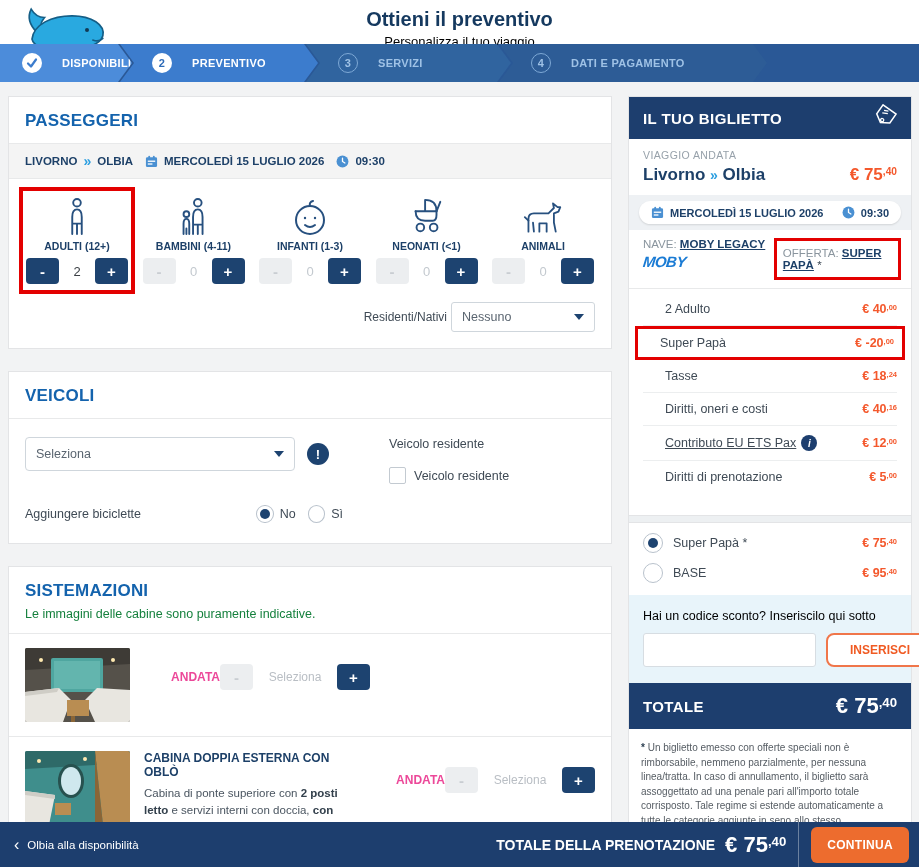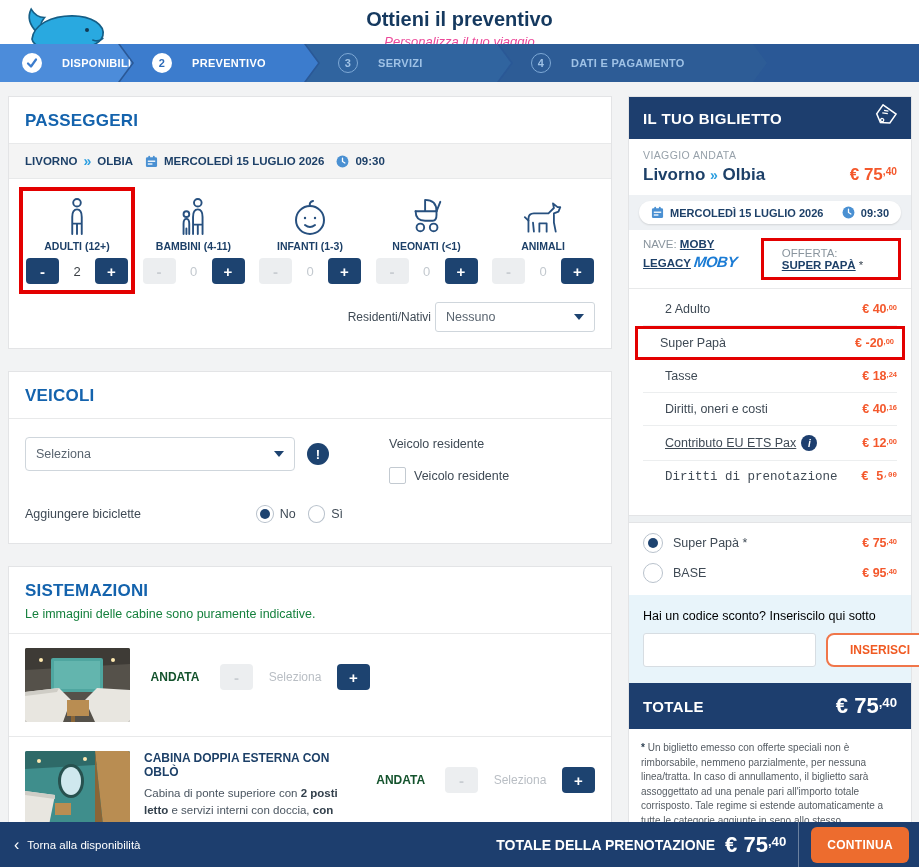--- a/index.html
+++ b/index.html
@@ -4,21 +4,21 @@
 <style>
   * { margin:0; padding:0; box-sizing:border-box; }
   html,body { width:919px; height:867px; }
   body { font-family:"Liberation Sans", sans-serif; background:#f2f3f4; position:relative; overflow:hidden; }
 
   
   .hdr { background:#fff; height:44px; position:relative; }
   .hdr .logo { position:absolute; left:12px; top:4px; }
   .hdr-titles { text-align:center; padding-top:8px; }
   .hdr-title { font-size:20px; font-weight:bold; color:#15395f; }
-  .hdr-sub { font-size:13px; color:#ec4899; margin-top:3px;font-style:italic; }
+  .hdr-sub { font-size:13px; color:#000000; margin-top:3px; }
 
   
   .steps { height:38px; background:#2a5896; display:flex; overflow:hidden; }
   .step { display:flex; align-items:center; gap:20px; height:38px; padding-left:22px; color:#fff; font-size:11px; font-weight:bold; letter-spacing:.3px; }
   .step .circ { width:20px; height:20px; border-radius:50%; background:#fff; display:flex; align-items:center; justify-content:center; font-size:11px; color:#2f6cb8; flex:0 0 auto; }
   .step.future .circ { background:transparent; border:1px solid #7ea9d6; color:#9fc2e6; }
   .step.future { color:#9fc2e6; }
   .arrow1 { clip-path:polygon(0 0,calc(100% - 14px) 0,100% 50%,calc(100% - 14px) 100%,0 100%); }
   .arrowN { clip-path:polygon(0 0,calc(100% - 14px) 0,100% 50%,calc(100% - 14px) 100%,0 100%,14px 50%); margin-left:-12px; padding-left:32px; }
   .s1 { background:#4c8cda; width:132px; }
@@ -74,21 +74,21 @@
   .acc-sub { font-size:12.5px; color:#15803d; padding:0 16px 12px; margin-top:-6px; }
   .acc-hdr-wrap { border-bottom:1px solid #e8e9ea; }
   .cabin { display:flex; align-items:flex-start; padding:14px 16px; border-bottom:1px solid #e8e9ea; }
   .cabin:last-child { border-bottom:none; }
   .cabin-img { width:105px; height:74px; border-radius:2px; overflow:hidden; flex:0 0 auto; }
   .cabin-info { width:230px; padding-left:14px; }
   .cabin-name { font-size:12px; font-weight:bold; color:#1d4068; margin-bottom:6px; }
   .cabin-desc { font-size:11.5px; color:#4a5560; line-height:1.45; }
   .cabin-desc b { color:#33404c; }
   .cabin-desc i { color:#6a747e; }
-  .cabin-dir { font-size:12px; font-weight:bold; color:#14532d; width:90px; text-align:center; padding-top:22px; }
+  .cabin-dir { font-size:12px; font-weight:bold; color:#ec4899; width:90px; text-align:right; padding-top:22px; }
   .cabin-ctrl { display:flex; align-items:center; gap:4px; padding-top:16px; }
   .cabin-sel { width:76px; text-align:center; font-size:12px; color:#b9bec4; }
 
   
   .side-panel { background:#fff; border:1px solid #e3e4e6; }
   .side-hdr { background:#1d3e6e; color:#fff; height:42px; display:flex; align-items:center; justify-content:space-between; padding:0 14px; }
   .side-hdr .t { font-size:15px; font-weight:bold; letter-spacing:.4px; }
   .side-route { padding:10px 14px 10px; }
   .side-journey { font-size:10.5px; color:#97a1aa; letter-spacing:.4px; margin-bottom:4px; }
   .side-route-row { display:flex; justify-content:space-between; align-items:center; }
@@ -96,24 +96,24 @@
   .price-orange { color:#f4582c; font-weight:bold; }
   .big-price { font-size:17px; }
   .cents { font-size:.6em; position:relative; top:-.45em; }
   .date-band { background:#eef1f4; padding:6px 10px; }
   .date-pill { background:#fff; border-radius:14px; box-shadow:0 1px 2px rgba(0,0,0,.12); display:flex; justify-content:space-between; align-items:center; padding:5px 12px; font-size:11px; font-weight:bold; color:#1d4068; }
   .pill-part { display:flex; align-items:center; gap:6px; }
   .ship-row { display:flex; justify-content:space-between; align-items:flex-start; padding:8px 10px 8px 14px; border-bottom:1px solid #e8e9ea; }
   .ship-l { font-size:11.5px; color:#8a959e; }
   .lnk-navy { color:#1d4068; font-weight:bold; text-decoration:underline; }
   .moby-word { display:inline-block; font-style:italic; font-weight:bold; color:#1a7bd4; font-size:15px; letter-spacing:-.5px; transform:skewX(-6deg); margin-top:3px; }
-  .offer-box { border:3px solid #e30000; padding:6px 18px; font-size:11.5px; color:#8a959e; max-width:150px; }
+  .offer-box { border:3px solid #e30000; padding:6px 6px; font-size:11.5px; color:#8a959e; max-width:150px; }
   .price-rows { padding:4px 0 22px; }
   .price-row { display:flex; justify-content:space-between; align-items:center; margin:0 14px 0 14px; padding:9px 0 9px 22px; border-bottom:1px solid #eceeef; font-size:12.5px; color:#3f4a55; }
-  .price-row:last-child { border-bottom:none;font-family:Liberation Mono, monospace; }
+  .price-row:last-child { border-bottom:none; }
   .price-row.hl { border:3px solid #e30000; padding:7px 8px 7px 22px; margin:0 6px; }
   .price-amt { font-size:12.5px; }
   .info-circle { width:16px; height:16px; border-radius:50%; background:#1d3e6e; color:#fff; font-size:10px; font-style:italic; font-weight:bold; display:inline-flex; align-items:center; justify-content:center; margin-left:5px; }
   .band { height:8px; background:#edf0f2; border-top:1px solid #e3e4e6; border-bottom:1px solid #e3e4e6; }
   .fares { padding:10px 14px 12px; }
   .fare-row { display:flex; align-items:center; margin-bottom:10px; }
   .fare-row:last-child { margin-bottom:0; }
   .fare-radio { width:20px; height:20px; }
   .fare-lbl { flex:1; margin-left:10px; font-size:12.5px; color:#3f4a55; }
   .discount { background:#e8f4fa; padding:14px 14px 16px; }
@@ -291,21 +291,21 @@
         <div class="ctr">
           <button class="btn-sq btn-off">-</button>
           <span class="ctr-val zero">0</span>
           <button class="btn-sq btn-on">+</button>
         </div>
       </div>
     </div>
 
     <div class="residents-row">
       <span>Residenti/Nativi</span>
-      <div class="selectbox" style="width:160px;">
+      <div class="selectbox" style="width:144px;">
         <span>Nessuno</span>
         <span class="caret"></span>
       </div>
     </div>
   </div>
 
   <div class="panel">
     <h2>VEICOLI</h2>
     <div class="veh-body">
       <div class="veh-left">
@@ -514,21 +514,21 @@
 
     <div class="side-note"><b>* </b><span>Un biglietto emesso con offerte speciali non è rimborsabile, nemmeno parzialmente, per nessuna linea/tratta. In caso di annullamento, il biglietto sarà assoggettato ad una penale pari all'importo totale corrisposto. Tale regime si estende automaticamente a tutte le categorie aggiunte in seno allo stesso procedimento di prenotazione. Se il personale di assistenza ai porti dovesse rilevare anomalie nella prenotazione, rispetto a quanto presente all'imbarco, il biglietto scontato sarà annullato con le dovute penali e sarà necessario l'acquisto di un nuovo biglietto a tariffa piena.</span></div>
 
   </div>
 </div>
 </div>
 
 <div class="footer">
   <a class="back-link">
     <span class="chv">‹</span>
-    <span>Torna alla disponibilità</span>
+    <span>Olbia alla disponibilità</span>
   </a>
   <div class="foot-total">
     <span class="lbl">TOTALE DELLA PRENOTAZIONE</span>
     <span class="p"><span>€ 75</span><span class="cents">,40</span></span>
   </div>
   <div class="foot-div"></div>
   <button class="continue-btn">CONTINUA</button>
 </div>
 
 </body></html>

